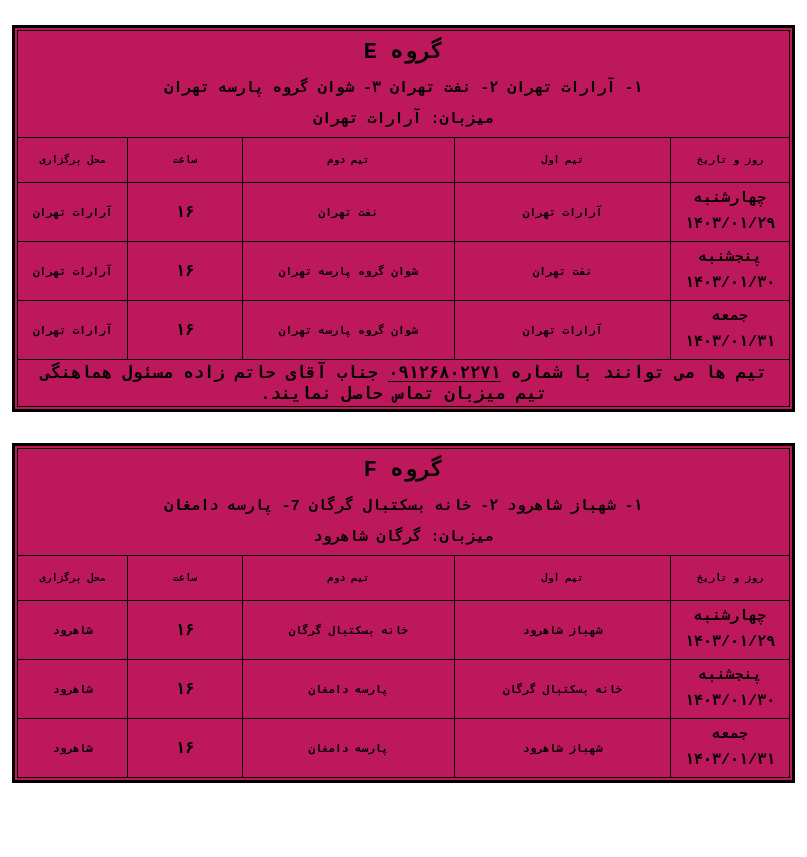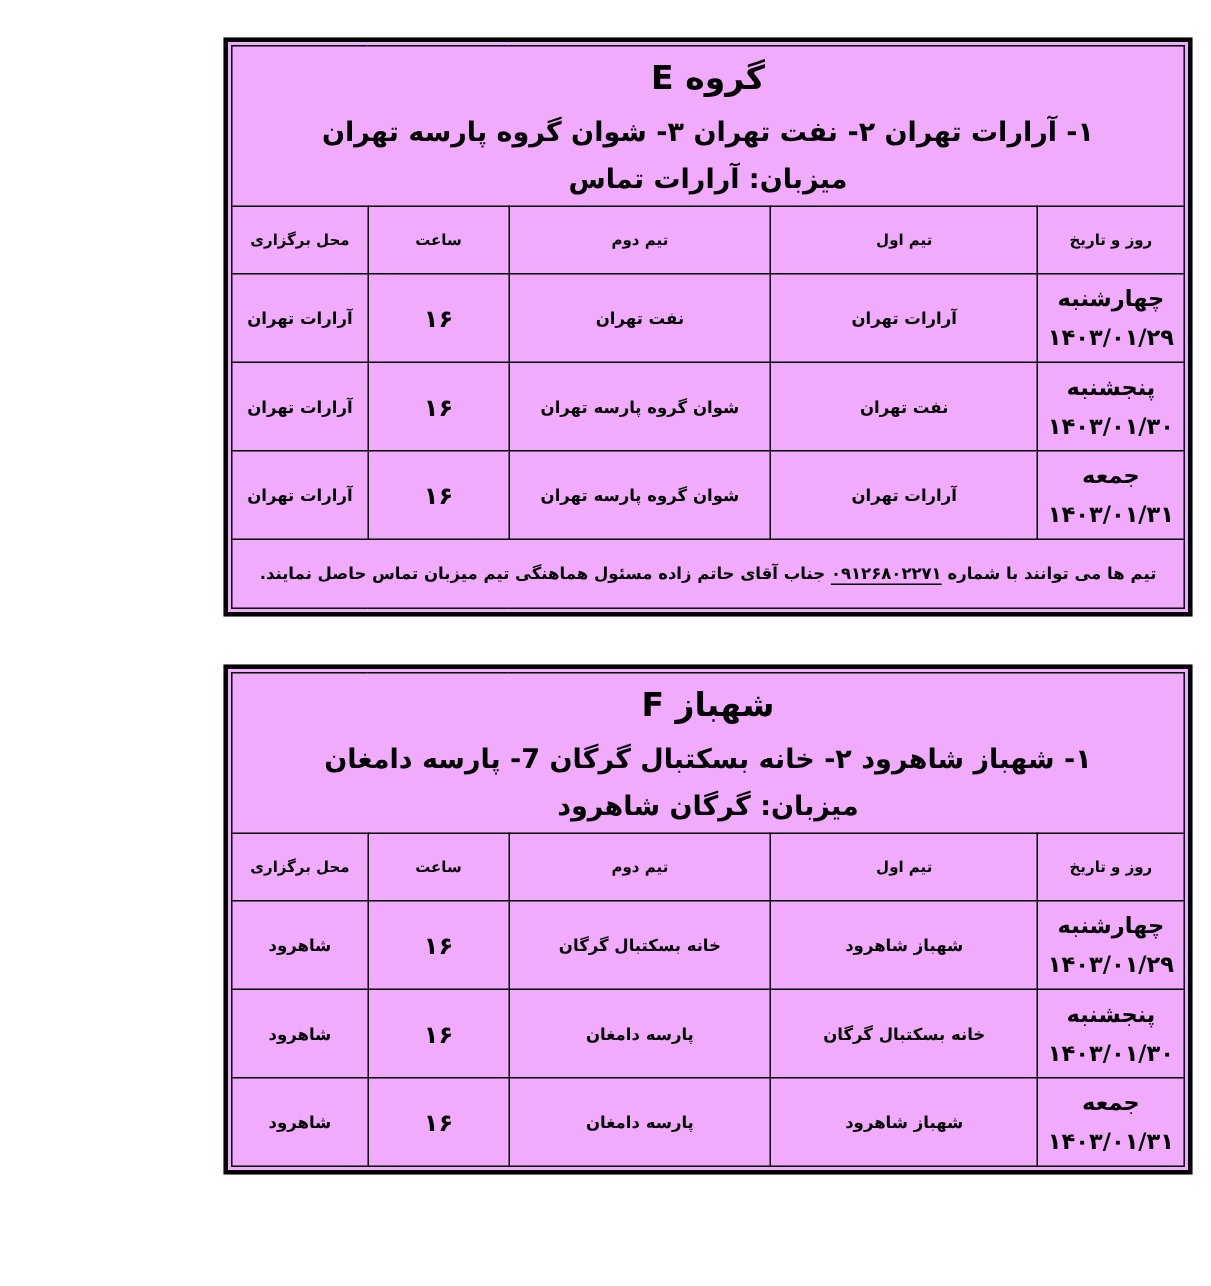--- a/index.html
+++ b/index.html
@@ -13,24 +13,25 @@
   .page {
     position: relative;
     width: 807px; height: 857px;
     direction: rtl;
     background: #ffffff;
   }
   
   .grp {
     position: absolute;
     right: 12px;
-    width: 646px;
+    width: 783px;
     border: 3px solid #000;
     padding: 2px;
-    background: #f0abfc;
+    background: #be185d;
+    font-family: Liberation Mono, monospace;
   }
   #grpE { top: 25px; }
   #grpF { top: 443px; }
 
   table.sched {
     width: 100%;
     border-collapse: collapse;
     table-layout: fixed;
     direction: rtl;
   }
@@ -46,28 +47,28 @@
   col.c-team2 { width: 27.5%; }
   col.c-time  { width: 14.8%; }
   col.c-venue { width: 14.3%; }
 
   tr.tblock-row { height: 104px; }
   tr.head-row   { height: 45px;  }
   tr.data-row   { height: 59px; margin-left: 40px;  }
   tr.foot-row   { height: 46px;  }
 
   .gtitle { font-size: 22px; line-height: 40px; }
-  .gline  { font-size: 18px; line-height: 31px; }
+  .gline  { font-size: 15px; line-height: 31px; }
 
   .head-cell { font-size: 10px; }
   .cell      { font-size: 11px; }
   .datecell div { font-size: 15px; line-height: 26px; }
   .timecell  { font-size: 16px; }
 
-  .foot { font-size: 11px; }
+  .foot { font-size: 17px; }
   .phone {
     text-decoration: underline;
     text-underline-offset: 3px;
   }
 </style>
 </head>
 <body>
 
 <div class="page">
 
@@ -78,21 +79,21 @@
           <col class="c-team1">
           <col class="c-team2">
           <col class="c-time">
           <col class="c-venue">
       </colgroup>
       <tbody>
           <tr class="tblock-row">
         <td colspan="5">
           <div class="gtitle">گروه E</div>
           <div class="gline">۱- آرارات تهران  ۲- نفت تهران ۳- شوان گروه پارسه تهران</div>
-          <div class="gline">میزبان: آرارات تماس</div>
+          <div class="gline">میزبان: آرارات تهران</div>
         </td>
       </tr>
       <tr class="head-row">
         <td class="head-cell">روز و تاریخ</td>
         <td class="head-cell">تیم اول</td>
         <td class="head-cell">تیم دوم</td>
         <td class="head-cell">ساعت</td>
         <td class="head-cell">محل برگزاری</td>
       </tr>
       <tr class="data-row">
@@ -139,21 +140,21 @@
       <colgroup>
         <col class="c-date">
           <col class="c-team1">
           <col class="c-team2">
           <col class="c-time">
           <col class="c-venue">
       </colgroup>
       <tbody>
           <tr class="tblock-row">
         <td colspan="5">
-          <div class="gtitle">شهباز F</div>
+          <div class="gtitle">گروه F</div>
           <div class="gline">۱- شهباز شاهرود ۲- خانه بسکتبال گرگان  7- پارسه دامغان</div>
           <div class="gline">میزبان: گرگان شاهرود</div>
         </td>
       </tr>
       <tr class="head-row">
         <td class="head-cell">روز و تاریخ</td>
         <td class="head-cell">تیم اول</td>
         <td class="head-cell">تیم دوم</td>
         <td class="head-cell">ساعت</td>
         <td class="head-cell">محل برگزاری</td>

